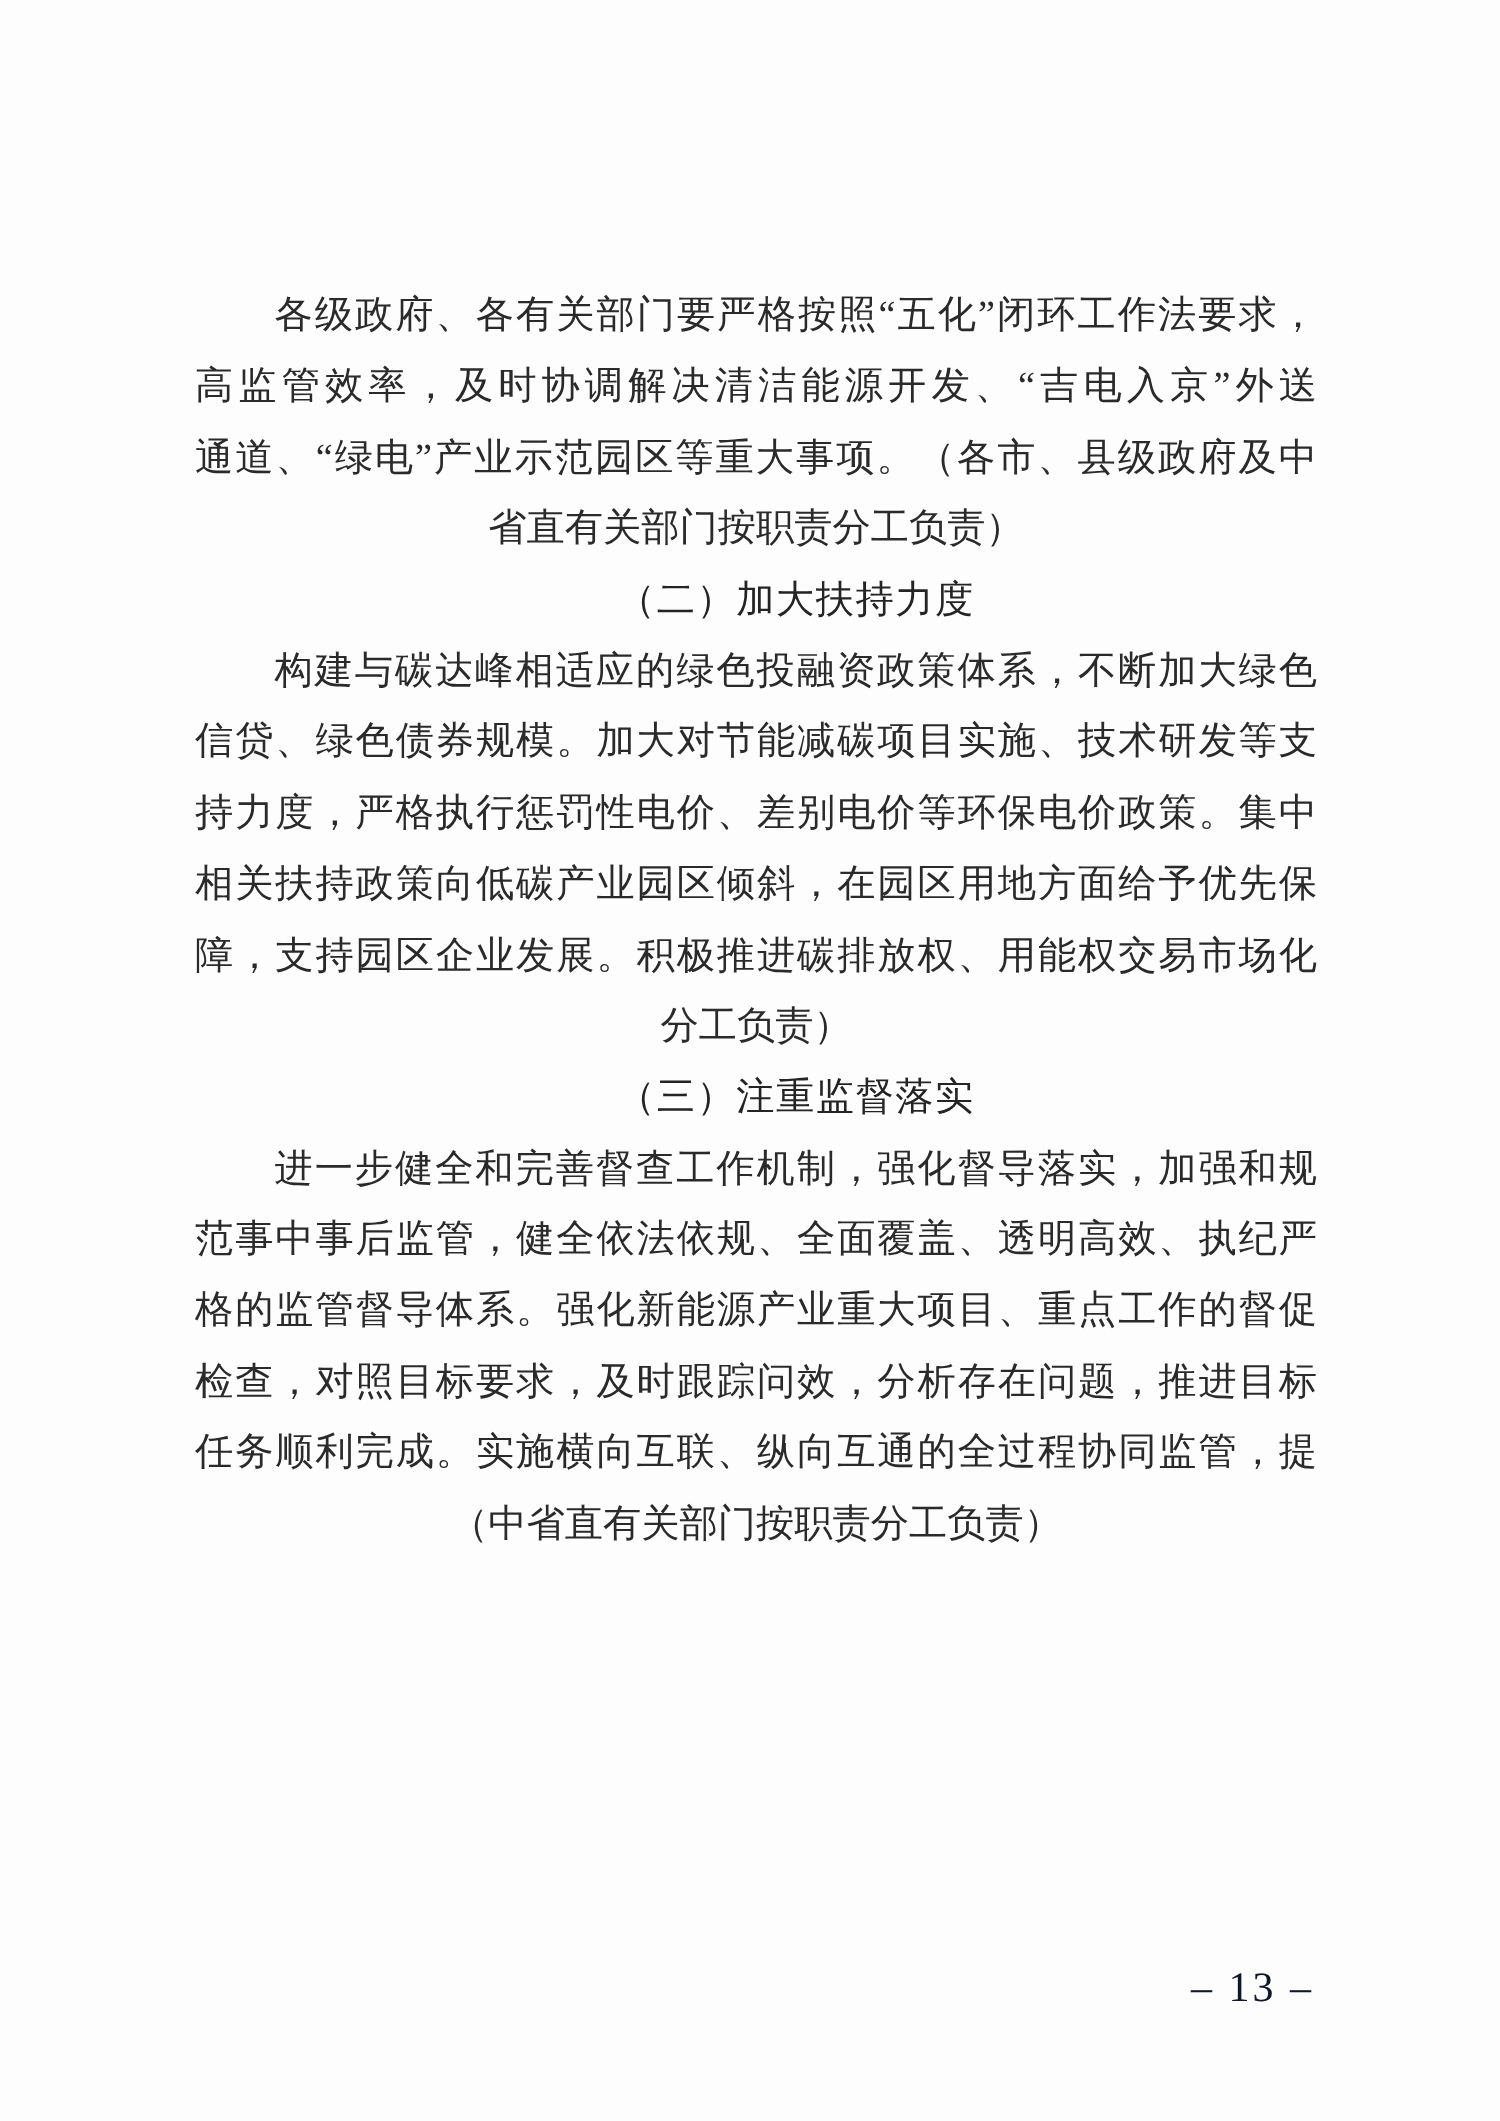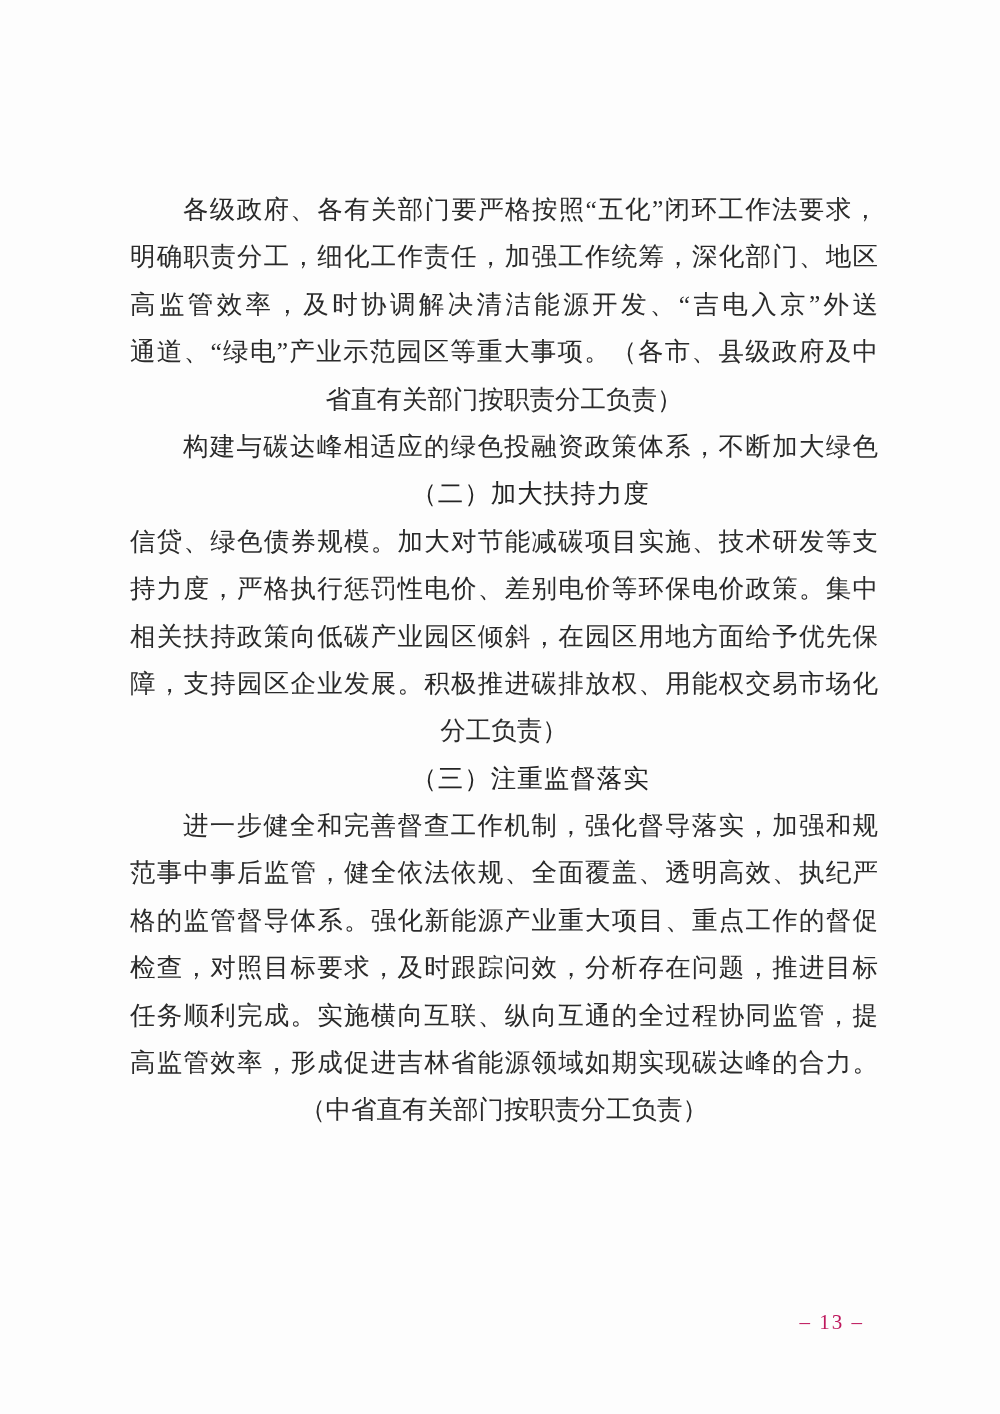--- a/index.html
+++ b/index.html
@@ -41,54 +41,52 @@
     text-indent: 53px;
   }
   .line.heading {
     
     color: #242424;
     letter-spacing: 1px;
   }
   .pagenum {
     position: absolute;
     top: 1310px;
-    right: 136px;
-    font-size: 21px;
-    color: #be185d;
+    right: 124px;
+    font-size: 28px;
+    color: #0f172a;
     letter-spacing: 2px;
     font-family: "Liberation Serif", "DejaVu Serif", serif;
   }
 </style>
 </head>
 <body>
 
 <div class="page">
   <div class="textblock">
 
     <div class="line j indent">各级政府、各有关部门要严格按照“五化”闭环工作法要求，</div>
-    <div class="line j">明确职责分工，细化工作责任，加强工作统筹，深化部门、地区</div>
     <div class="line j">高监管效率，及时协调解决清洁能源开发、“吉电入京”外送</div>
     <div class="line j">通道、“绿电”产业示范园区等重大事项。（各市、县级政府及中</div>
     <div class="line">省直有关部门按职责分工负责）</div>
 
+    <div class="line indent heading">（二）加大扶持力度</div>
+
     <div class="line j indent">构建与碳达峰相适应的绿色投融资政策体系，不断加大绿色</div>
-
-    <div class="line indent heading">（二）加大扶持力度</div>
     <div class="line j">信贷、绿色债券规模。加大对节能减碳项目实施、技术研发等支</div>
     <div class="line j">持力度，严格执行惩罚性电价、差别电价等环保电价政策。集中</div>
     <div class="line j">相关扶持政策向低碳产业园区倾斜，在园区用地方面给予优先保</div>
     <div class="line j">障，支持园区企业发展。积极推进碳排放权、用能权交易市场化</div>
     <div class="line">分工负责）</div>
 
     <div class="line indent heading">（三）注重监督落实</div>
 
     <div class="line j indent">进一步健全和完善督查工作机制，强化督导落实，加强和规</div>
     <div class="line j">范事中事后监管，健全依法依规、全面覆盖、透明高效、执纪严</div>
     <div class="line j">格的监管督导体系。强化新能源产业重大项目、重点工作的督促</div>
     <div class="line j">检查，对照目标要求，及时跟踪问效，分析存在问题，推进目标</div>
     <div class="line j">任务顺利完成。实施横向互联、纵向互通的全过程协同监管，提</div>
-    <div class="line j">高监管效率，形成促进吉林省能源领域如期实现碳达峰的合力。</div>
     <div class="line">（中省直有关部门按职责分工负责）</div>
 
   </div>
 
   <div class="pagenum">– 13 –</div>
 </div>
 
 </body></html>

